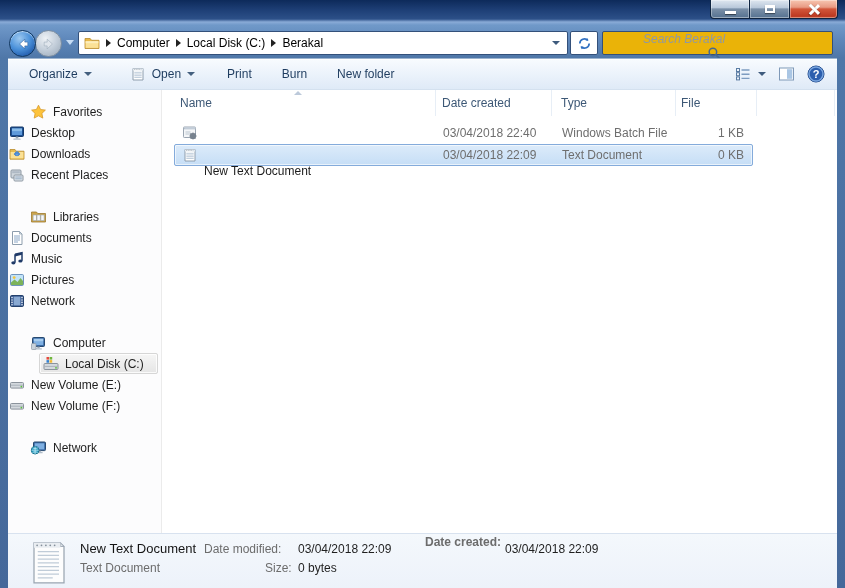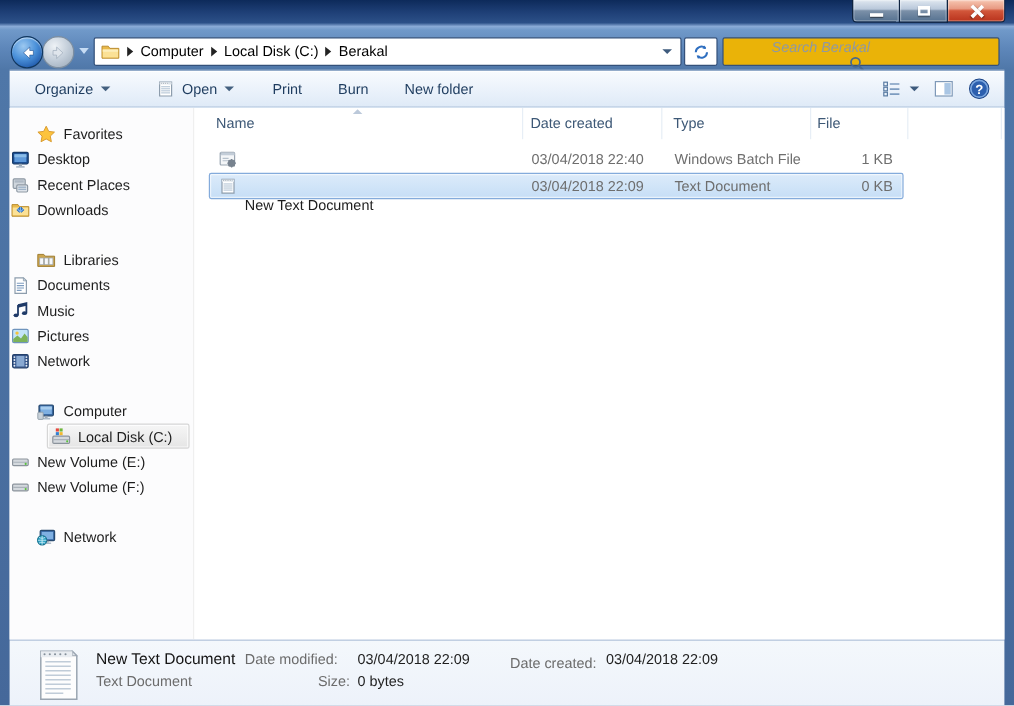--- a/index.html
+++ b/index.html
@@ -143,21 +143,21 @@
     border-top:1px solid #d8e2ef; }
   .dp-icon { position:absolute; left:22px; top:5px; }
   .dp-name { position:absolute; left:72px; top:7px; font-size:13px; color:#141414; }
   .dp-type { position:absolute; left:72px; top:27px; color:#6c6c6c; }
   .dp-lab  { color:#6c6c6c; position:absolute; }
   .dp-val  { color:#1f1f1f; position:absolute; }
   .dp-dm-lab { left:196px; top:8px; }
   .dp-dm-val { left:290px; top:8px; }
   .dp-sz-lab { left:257px; top:27px; }
   .dp-sz-val { left:290px; top:27px; }
-  .dp-dc-lab { left:417px; top:12px; }
+  .dp-dc-lab { left:417px; top:1px;font-weight:bold; }
   .dp-dc-val { left:497px; top:8px; }
 </style>
 </head>
 <body>
 
 <svg width="0" height="0" style="position:absolute">
   <defs>
     <symbol id="i-folder" viewBox="0 0 16 16">
       <path d="M1 3.5h5.2l1.4 1.8H15v8.2H1z" fill="#e8b94a" stroke="#b98b2e" stroke-width=".8"></path>
       <path d="M1.6 6.2h12.8v6.7H1.6z" fill="#fbe196"></path>
@@ -431,32 +431,32 @@
         <span class="side-icon">
             <svg width="16" height="16">
               <use href="#i-desktop"></use>
             </svg>
           </span>
         <span>Desktop</span>
       </div>
       <div class="side-row side-item">
         <span class="side-icon">
             <svg width="16" height="16">
+              <use href="#i-downloads"></use>
+            </svg>
+          </span>
+        <span>Downloads</span>
+      </div>
+      <div class="side-row side-item">
+        <span class="side-icon">
+            <svg width="16" height="16">
               <use href="#i-recent"></use>
             </svg>
           </span>
         <span>Recent Places</span>
-      </div>
-      <div class="side-row side-item">
-        <span class="side-icon">
-            <svg width="16" height="16">
-              <use href="#i-downloads"></use>
-            </svg>
-          </span>
-        <span>Downloads</span>
       </div>
     </div>
 
     <div class="nav-section">
       <div class="side-row side-header">
         <span class="side-icon">
             <svg width="17" height="16">
               <use href="#i-libraries"></use>
             </svg>
           </span>

